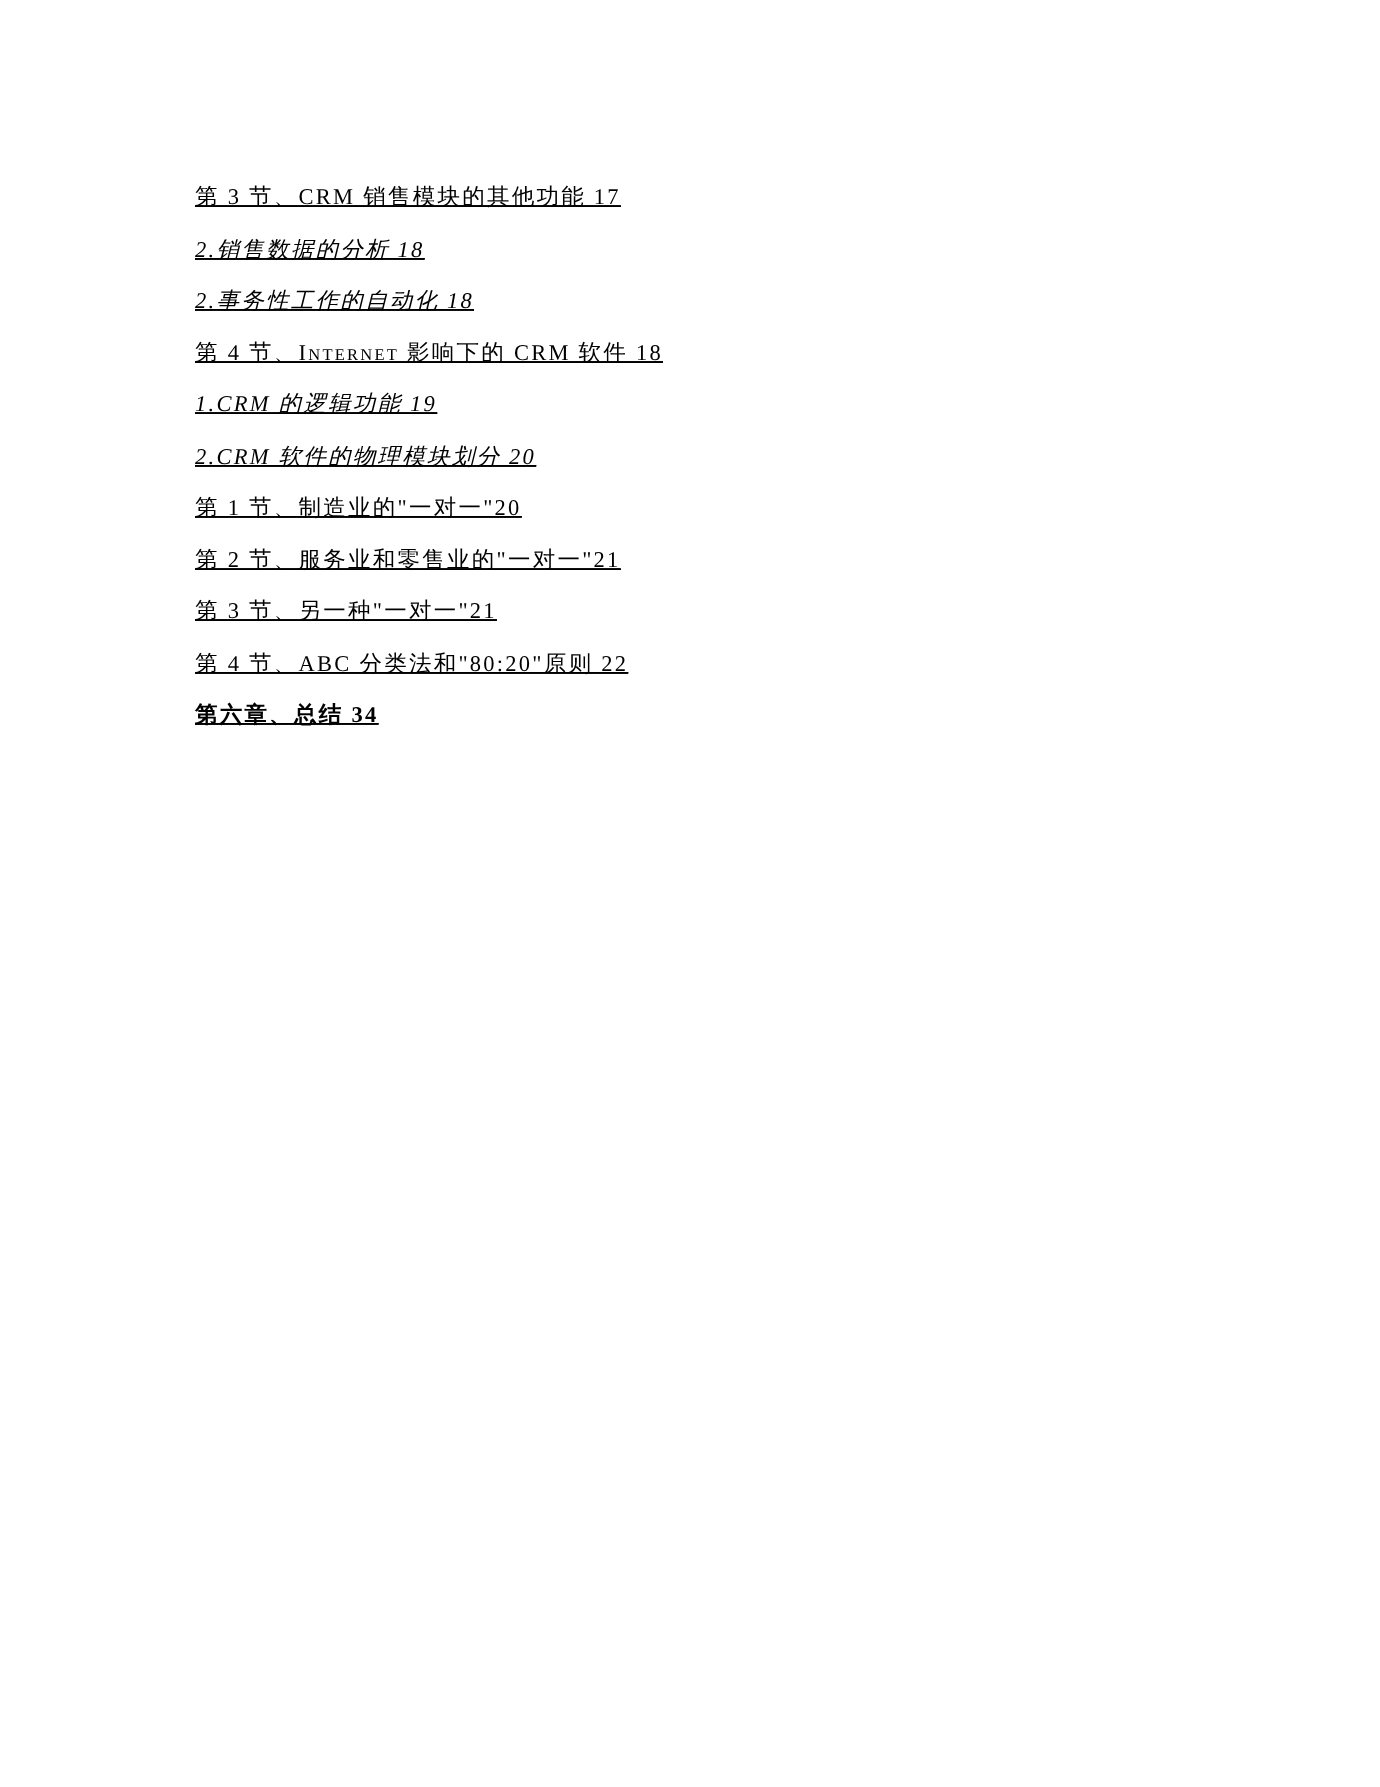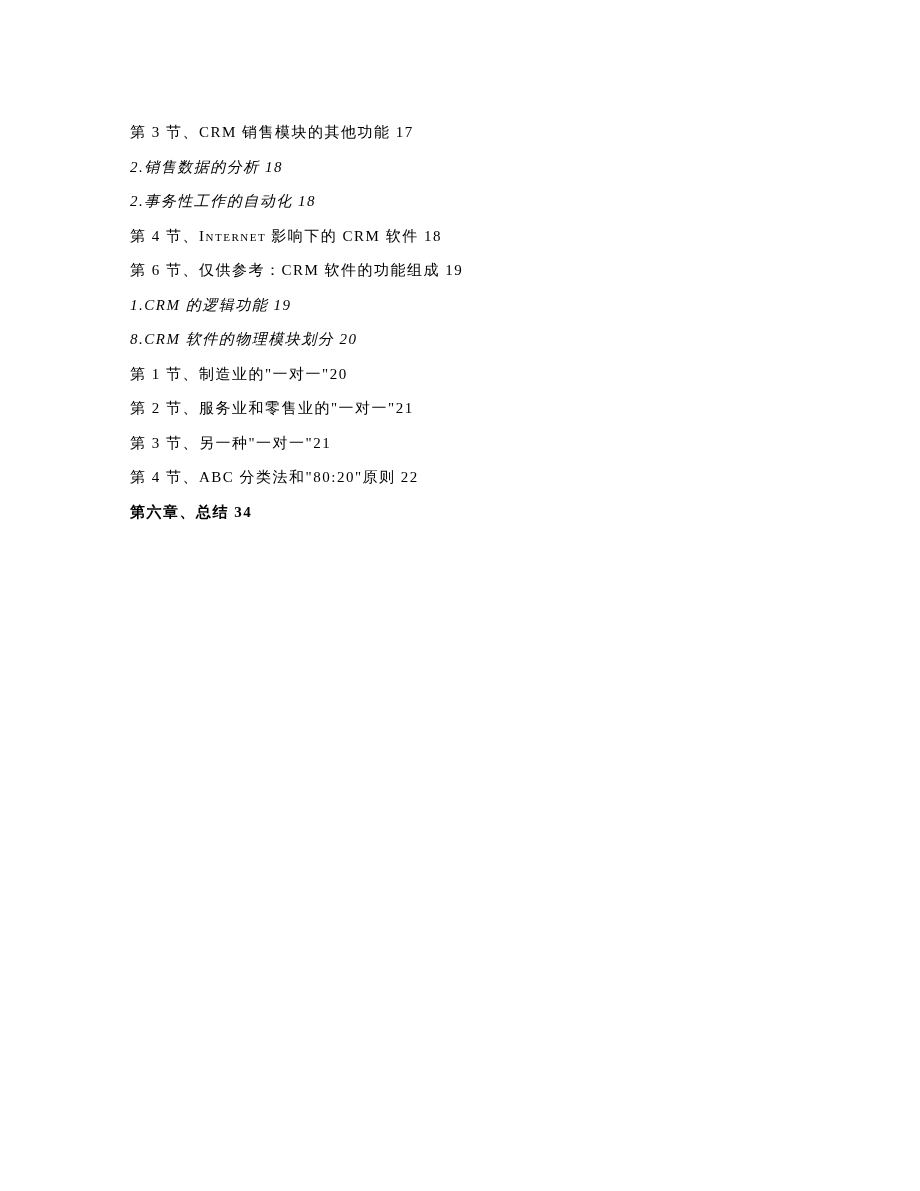--- a/index.html
+++ b/index.html
@@ -1,18 +1,19 @@
 <!DOCTYPE html>
 <html><head>
   <meta charset="utf-8">
   <style>
     * {
       margin: 0;
       padding: 0;
       box-sizing: border-box;
+      text-decoration: underline;
     }
     body {
       width: 920px;
       height: 1191px;
       background: #ffffff;
       font-family: "SimSun", "宋体", serif;
       padding: 115px 130px 0 130px;
     }
     .toc-line {
       font-size: 15px;
@@ -33,21 +34,20 @@
 </head>
 <body>
 
 <div>
   <div class="toc-line">第 3 节、CRM 销售模块的其他功能 17</div>
   <div class="toc-line italic">2.销售数据的分析 18</div>
   <div class="toc-line italic">2.事务性工作的自动化 18</div>
   <div class="toc-line">
     <span>第 4 节、</span><span class="small-caps">Internet</span><span> 影响下的 CRM 软件 18</span>
   </div>
-  <div class="toc-line">第 6 节、仅供参考：CRM 软件的功能组成 19</div>
   <div class="toc-line italic">1.CRM 的逻辑功能 19</div>
-  <div class="toc-line italic">8.CRM 软件的物理模块划分 20</div>
+  <div class="toc-line italic">2.CRM 软件的物理模块划分 20</div>
   <div class="toc-line">第 1 节、制造业的"一对一"20</div>
   <div class="toc-line">第 2 节、服务业和零售业的"一对一"21</div>
   <div class="toc-line">第 3 节、另一种"一对一"21</div>
   <div class="toc-line">第 4 节、ABC 分类法和"80:20"原则 22</div>
   <div class="toc-line bold">第六章、总结 34</div>
 </div>
 
 </body></html>

